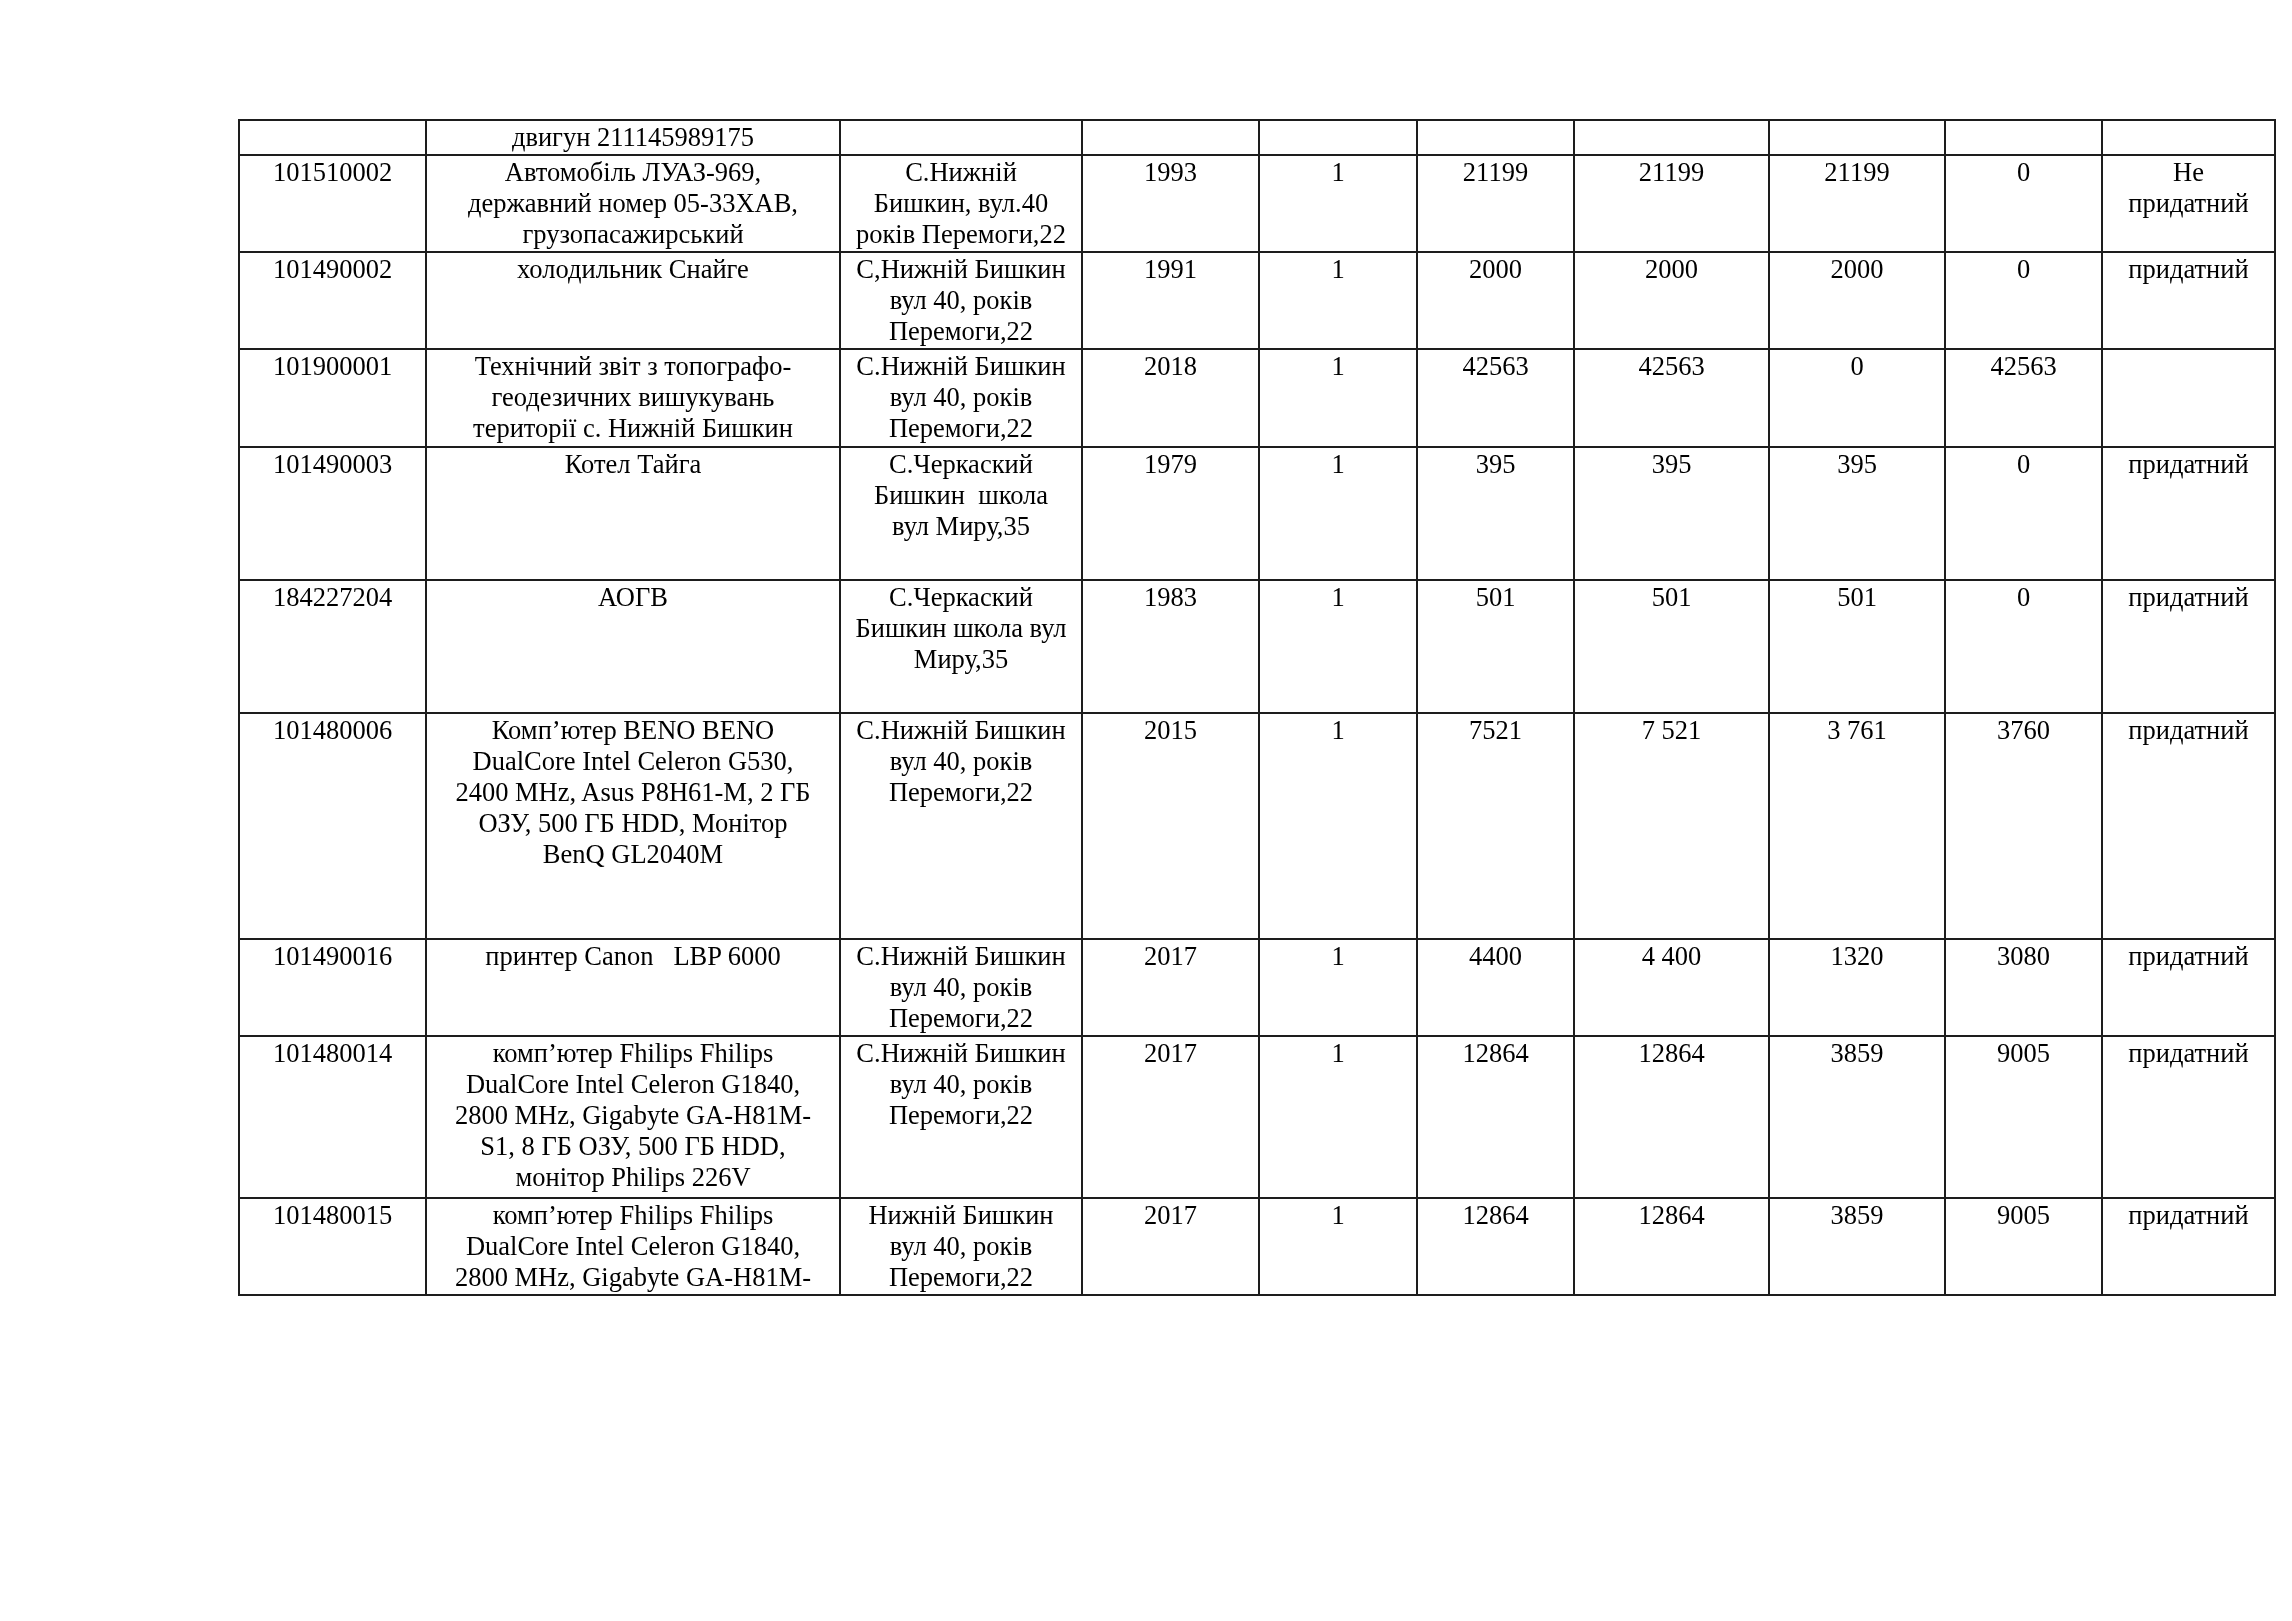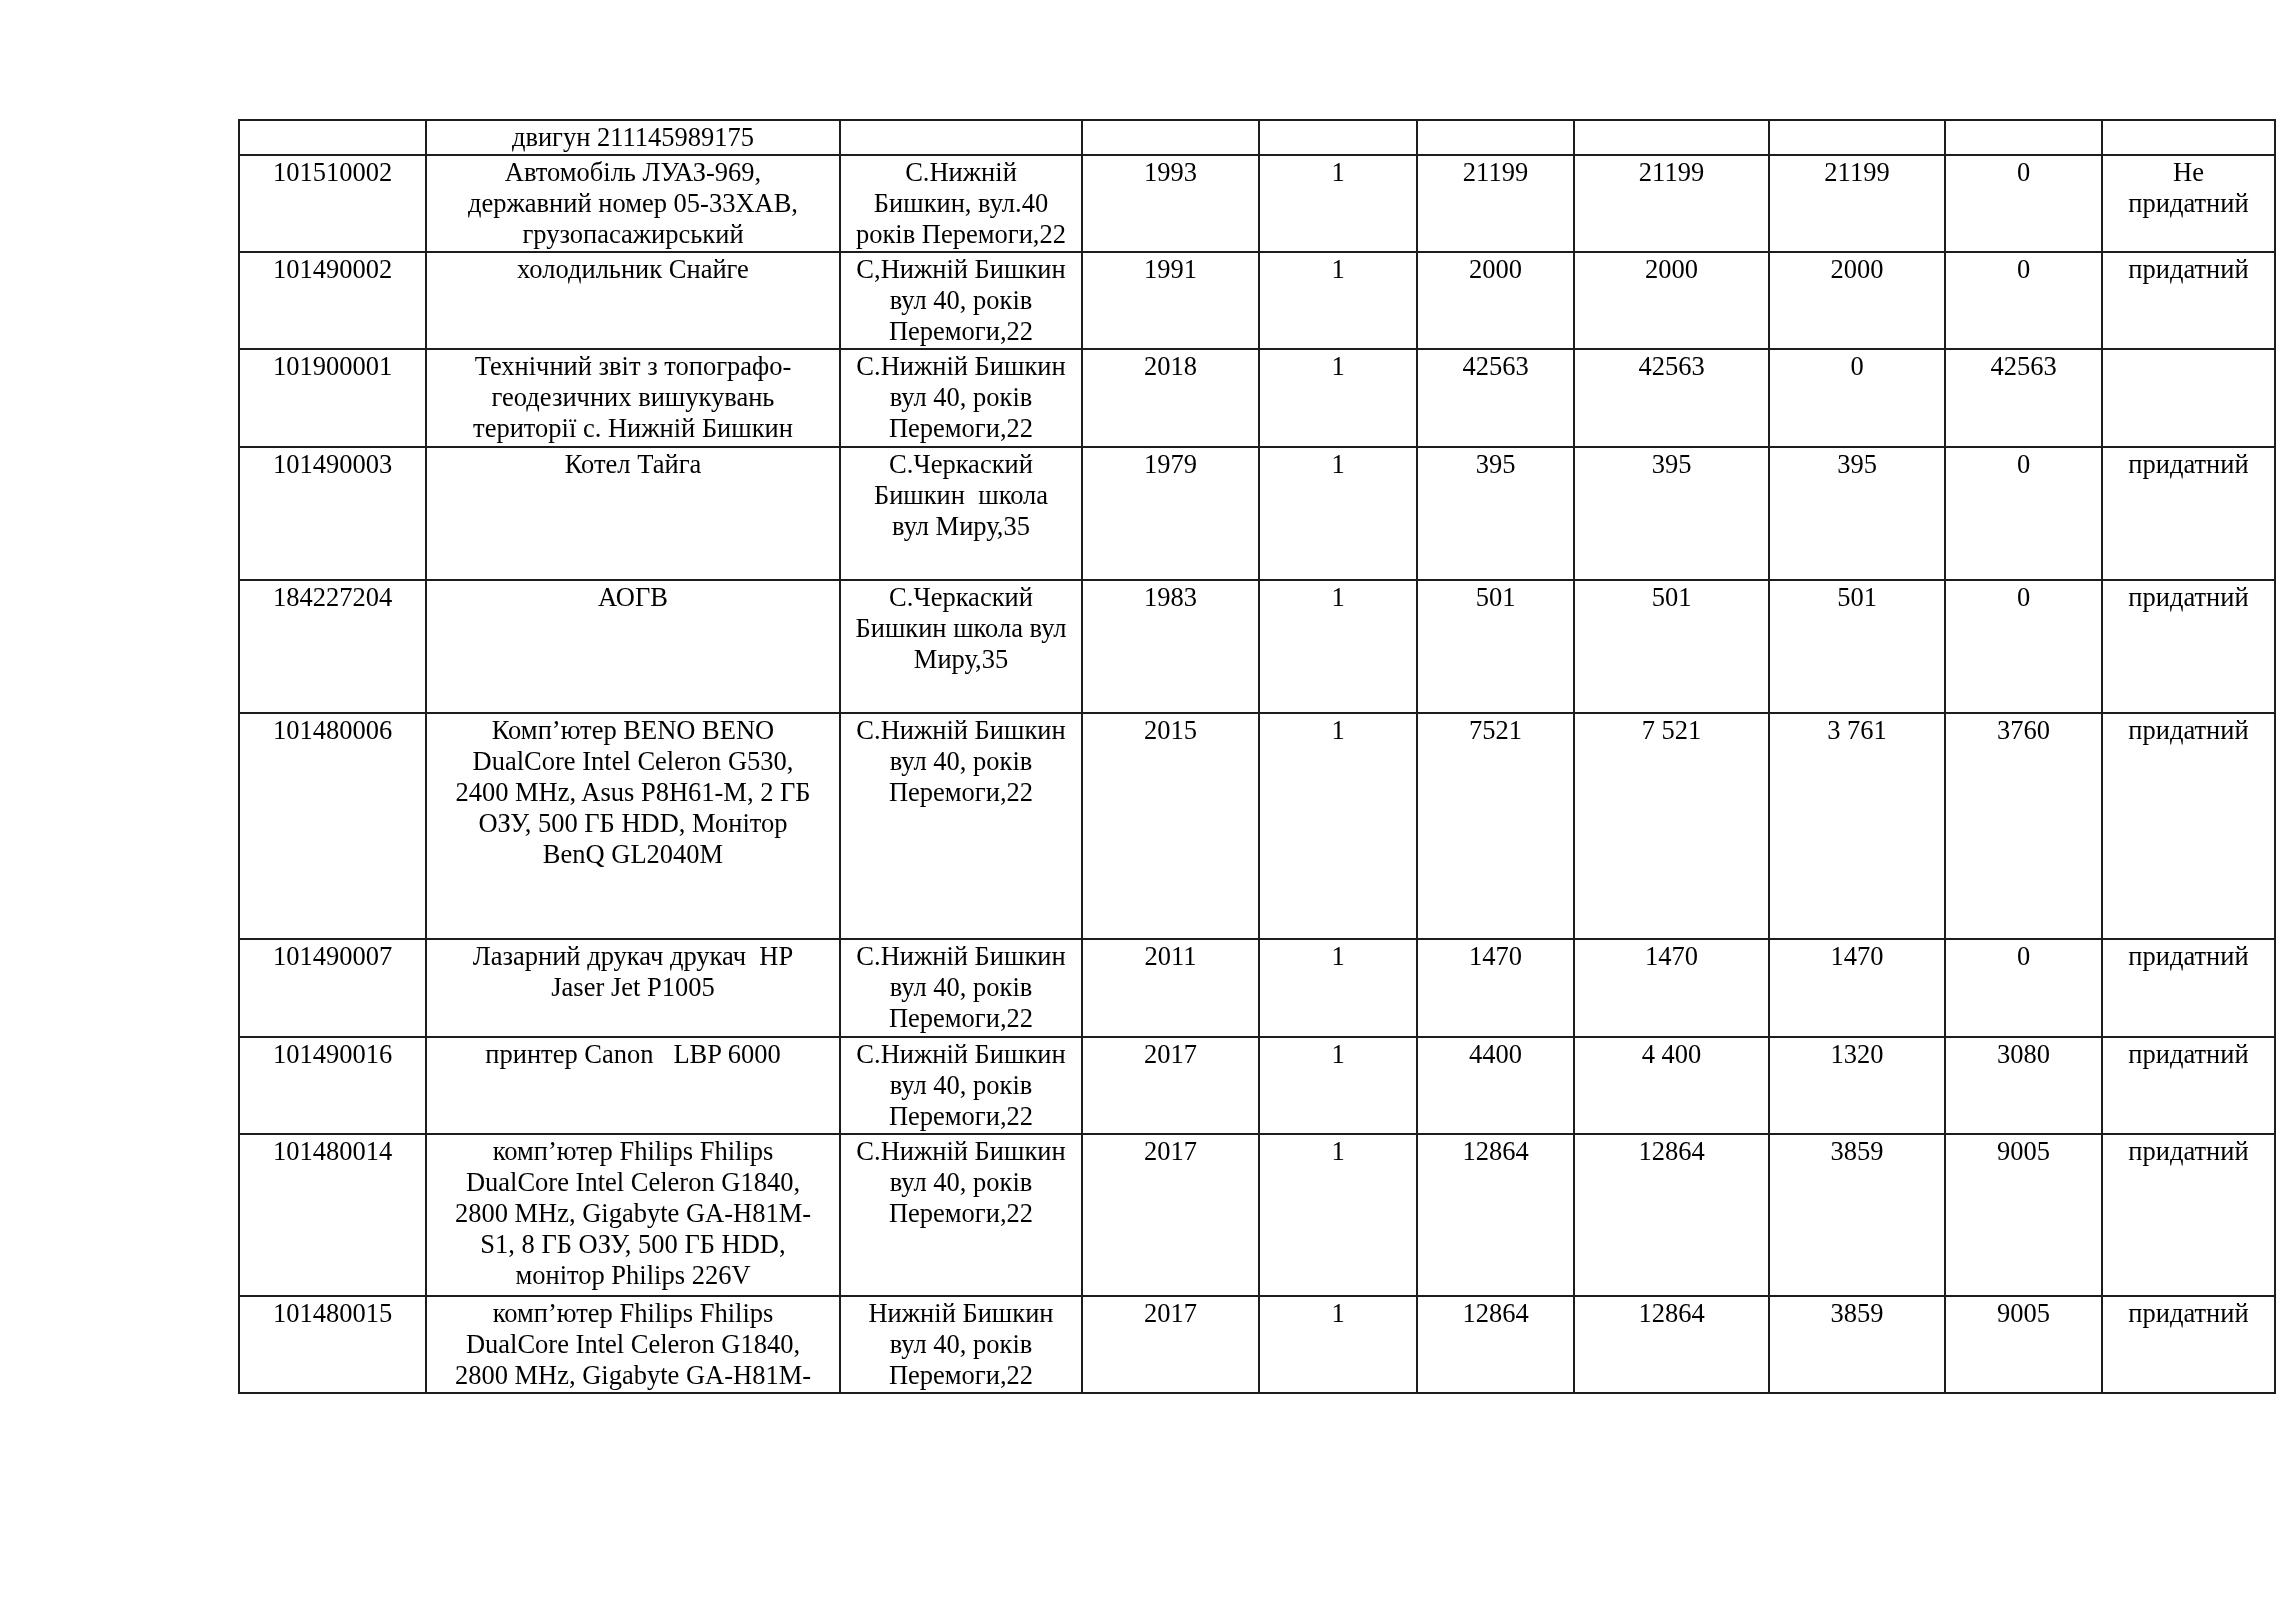--- a/index.html
+++ b/index.html
@@ -161,35 +161,20 @@
 вул 40, років
 Перемоги,22</td>
         <td>2015</td>
         <td>1</td>
         <td>7521</td>
         <td class="ar">7 521</td>
         <td class="al">3 761</td>
         <td>3760</td>
         <td>придатний</td>
       </tr>
-      <tr class="r7">
-        <td>101490007</td>
-        <td class="al">Лазарний друкач друкач  HP
-Jaser Jet P1005</td>
-        <td>С.Нижній Бишкин
-вул 40, років
-Перемоги,22</td>
-        <td>2011</td>
-        <td>1</td>
-        <td>1470</td>
-        <td>1470</td>
-        <td class="al">1470</td>
-        <td>0</td>
-        <td>придатний</td>
-      </tr>
       <tr class="r8">
         <td>101490016</td>
         <td>принтер Canon   LBP 6000</td>
         <td>С.Нижній Бишкин
 вул 40, років
 Перемоги,22</td>
         <td>2017</td>
         <td>1</td>
         <td>4400</td>
         <td>4 400</td>

